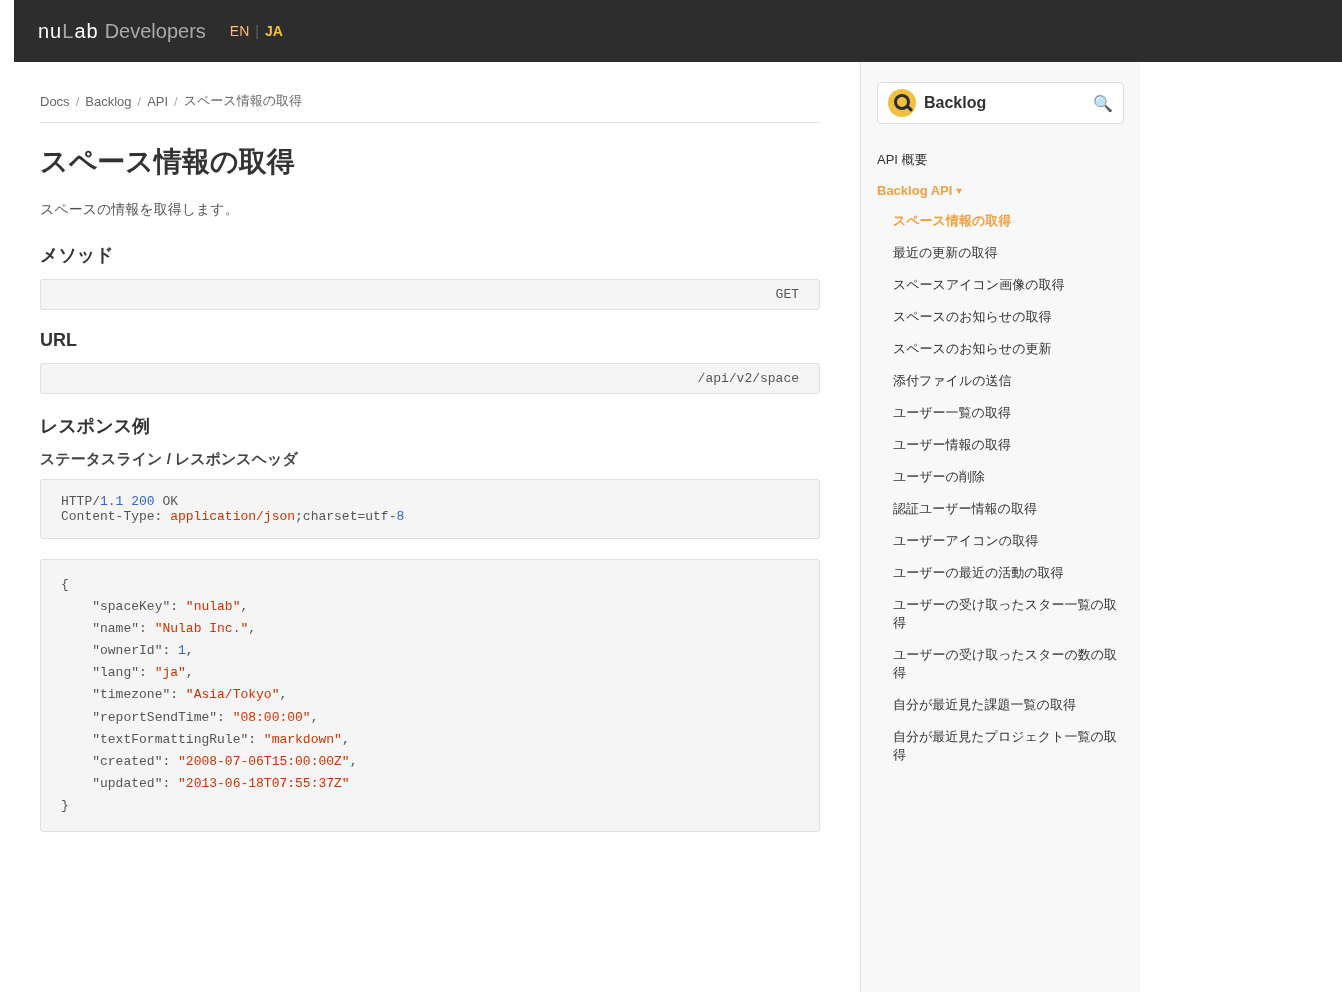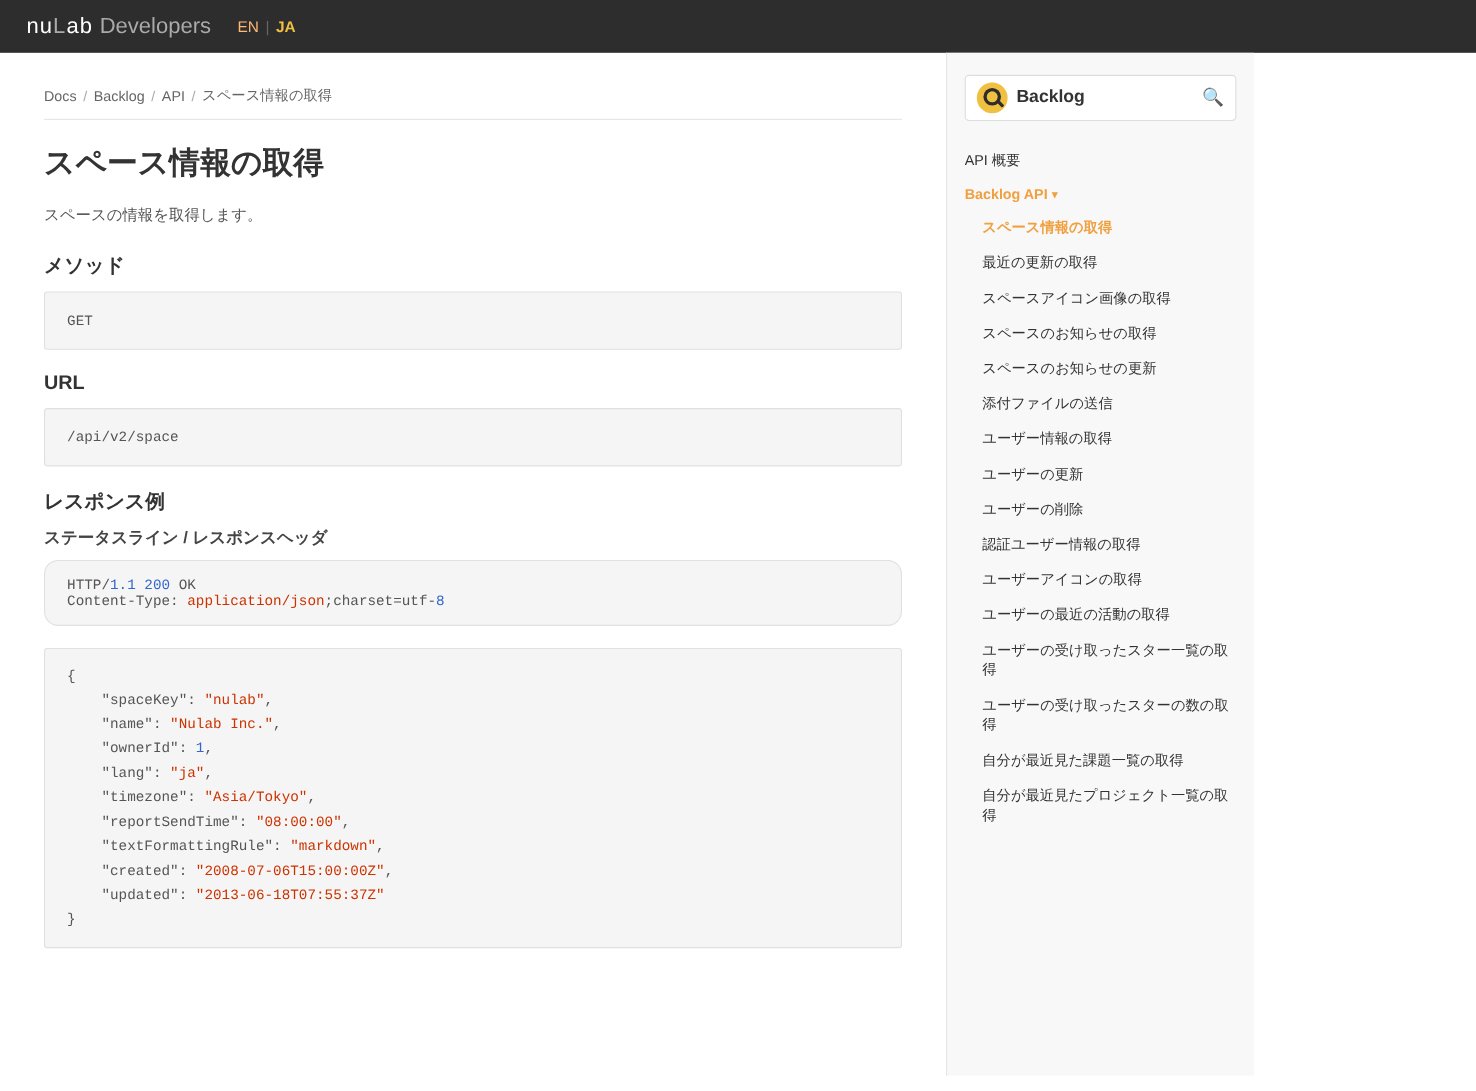--- a/index.html
+++ b/index.html
@@ -1,25 +1,26 @@
 <!DOCTYPE html>
 <html><head>
   <meta charset="utf-8">
   <style>
     * { box-sizing: border-box; margin: 0; padding: 0; }
     body { font-family: 'Helvetica Neue', Arial, sans-serif; font-size: 14px; color: #333; background: #fff; }
 
     
     .header {
       background: #2d2d2d;
-      height: 48px;
+      height: 62px;
       display: flex;
       align-items: center;
       padding: 0 24px;
       justify-content: space-between;
+      margin-left: 14px;
     }
     .header-left {
       display: flex;
       align-items: center;
       gap: 24px;
     }
     .logo {
       display: flex;
       align-items: center;
       gap: 6px;
@@ -101,31 +102,32 @@
       color: #333;
       margin-bottom: 12px;
       margin-top: 8px;
     }
 
     
     .code-block {
       background: #f5f5f5;
       border: 1px solid #e0e0e0;
       border-radius: 3px;
-      padding: 18px 20px;
+      padding: 7px 20px;
       font-family: 'Courier New', Courier, monospace;
       font-size: 13px;
       color: #555;
       margin-bottom: 20px;
+      text-align: right;
     }
 
     .http-response {
       background: #f5f5f5;
       border: 1px solid #e0e0e0;
-      border-radius: 13px;
+      border-radius: 3px;
       padding: 14px 20px;
       font-family: 'Courier New', Courier, monospace;
       font-size: 13px;
       color: #555;
       margin-bottom: 20px;
     }
     .http-version { color: #3366cc; }
     .http-status { color: #3366cc; }
     .content-type-value { color: #cc3300; }
     .charset-value { color: #3366cc; }
@@ -328,26 +330,26 @@
     <div class="sidebar-item indented">
       <span>スペースのお知らせの取得</span>
     </div>
     <div class="sidebar-item indented">
       <span>スペースのお知らせの更新</span>
     </div>
     <div class="sidebar-item indented">
       <span>添付ファイルの送信</span>
     </div>
     <div class="sidebar-item indented">
+      <span>ユーザー一覧の取得</span>
+    </div>
+    <div class="sidebar-item indented">
       <span>ユーザー情報の取得</span>
     </div>
     <div class="sidebar-item indented">
-      <span>ユーザーの更新</span>
-    </div>
-    <div class="sidebar-item indented">
       <span>ユーザーの削除</span>
     </div>
     <div class="sidebar-item indented">
       <span>認証ユーザー情報の取得</span>
     </div>
     <div class="sidebar-item indented">
       <span>ユーザーアイコンの取得</span>
     </div>
     <div class="sidebar-item indented">
       <span>ユーザーの最近の活動の取得</span>

